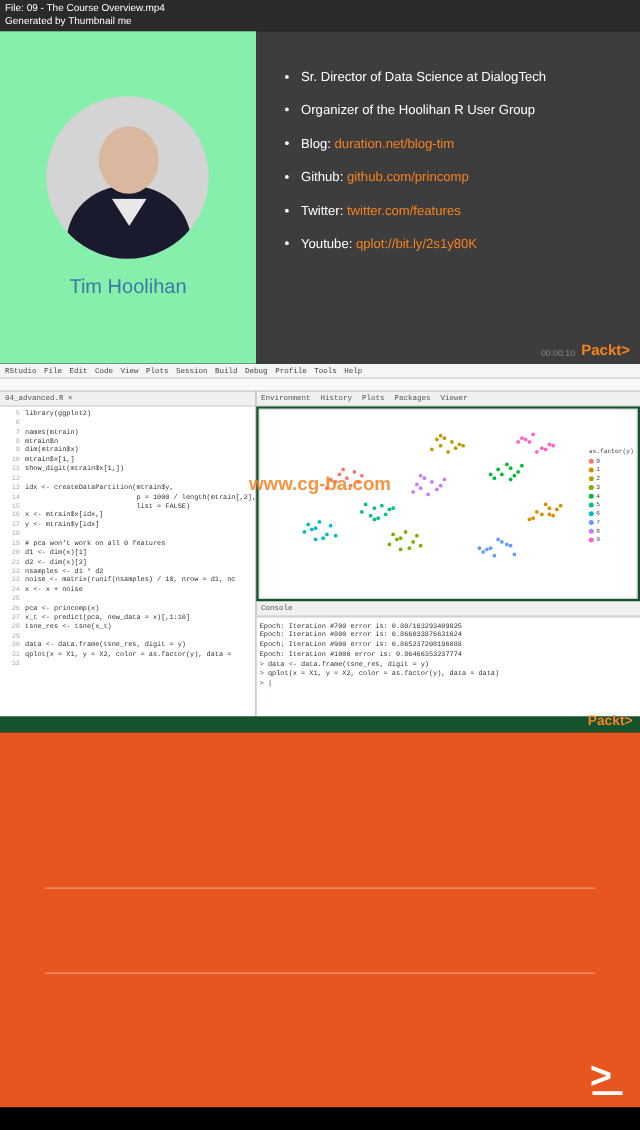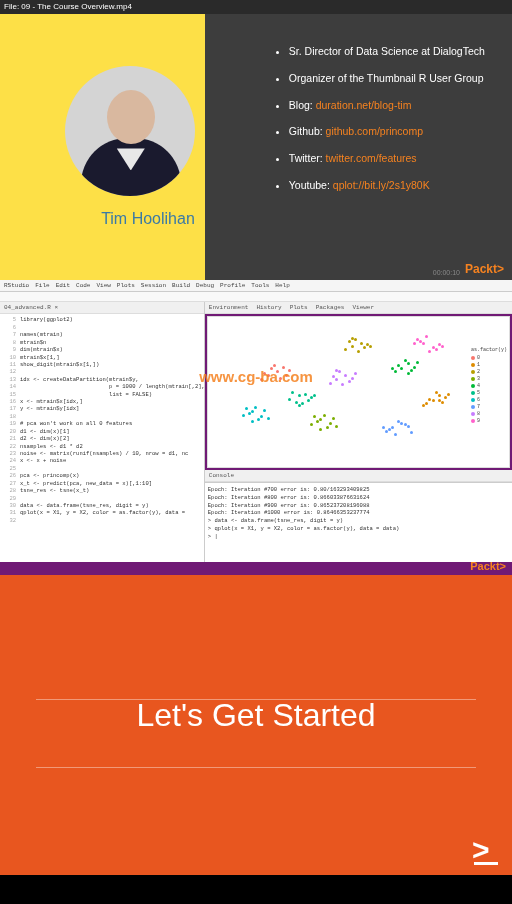--- a/index.html
+++ b/index.html
@@ -4,35 +4,35 @@
 <style>
 * { margin: 0; padding: 0; box-sizing: border-box; }
 body { width: 512px; font-family: Arial, sans-serif; background: #000; }
 .container { width: 512px; }
 
 
 .meta { background: #2a2a2a; color: #fff; font-size: 8px; padding: 2px 4px; line-height: 1.3; font-family: Arial, sans-serif; }
 
 
 .slide1 { display: flex; height: 266px; position: relative; }
-.slide1-left { width: 40%; background: #fde047; display: flex; flex-direction: column; align-items: flex-end; justify-content: center; padding: 10px; }
+.slide1-left { width: 40%; background: #86efac; display: flex; flex-direction: column; align-items: center; justify-content: center; padding: 10px; }
 .avatar-circle { width: 130px; height: 130px; border-radius: 50%; overflow: hidden; background: #d4d4d4; position: relative; }
 .avatar-head { position: absolute; width: 48px; height: 54px; background: #d9b89f; border-radius: 50%; top: 24px; left: 42px; }
 .avatar-body { position: absolute; width: 100px; height: 70px; background: #1a1a2e; bottom: -12px; left: 16px; border-radius: 46px 46px 0 0; }
 .avatar-vneck { position: absolute; width: 28px; height: 22px; background: #e8e8e8; bottom: 26px; left: 52px; clip-path: polygon(0 0, 100% 0, 50% 100%); }
 .name { color: #3b7aa5; font-size: 16px; margin-top: 14px; font-weight: normal; }
 .slide1-right { width: 60%; background: #3d3d3d; color: #fff; padding: 30px 18px; font-size: 10.5px; }
 .slide1-right ul { list-style: disc; padding-left: 18px; }
-.slide1-right li { margin-bottom: 12px; line-height: 1.4; margin-left: 48px; }
+.slide1-right li { margin-bottom: 12px; line-height: 1.4; }
 .link { color: #f58220; }
 .packt1 { position: absolute; bottom: 4px; right: 8px; color: #f58220; font-size: 12px; font-weight: bold; }
 .ts1 { position: absolute; bottom: 4px; right: 52px; color: #888; font-size: 7px; }
 
 
-.slide2 { height: 295px; background: #701a75; position: relative; overflow: hidden; font-family: 'Courier New', monospace; }
+.slide2 { height: 295px; background: #14532d; position: relative; overflow: hidden; font-family: 'Courier New', monospace; }
 .menubar { background: #f5f5f5; font-size: 6px; color: #444; padding: 2px 4px; display: flex; gap: 6px; border-bottom: 1px solid #ccc; }
 .toolbar { background: #f9f9f9; height: 10px; border-bottom: 1px solid #ddd; }
 .rstudio-body { display: flex; height: 260px; }
 .rstudio-left { width: 40%; display: flex; flex-direction: column; border-right: 1px solid #ccc; }
 .rstudio-right { width: 60%; display: flex; flex-direction: column; }
 .pane-tabs { background: #f0f0f0; font-size: 6px; padding: 2px 4px; color: #555; border-bottom: 1px solid #ddd; display: flex; gap: 8px; }
 .code-pane { flex: 1; background: #fff; font-size: 5.5px; color: #333; padding: 2px; line-height: 1.35; white-space: pre; overflow: hidden; }
 .lineno { color: #aaa; display: inline-block; width: 14px; text-align: right; margin-right: 4px; }
 .plot-pane { flex: 1; background: #fff; position: relative; margin: 2px; border: 1px solid #ddd; }
 .plot-area { position: absolute; inset: 8px 40px 14px 12px; }
@@ -53,35 +53,36 @@
 .packt-chev { font-size: 30px; font-weight: bold; line-height: 0.7; }
 .packt-under { width: 24px; height: 3px; background: #fff; margin-top: 2px; margin-left: 2px; }
 </style>
 </head>
 <body>
 
 <div class="container">
 
 <div class="meta">
   <div>File: 09 - The Course Overview.mp4</div>
+  <div>Generated by Thumbnail me</div>
 </div>
 
 <div class="slide1">
   <div class="slide1-left">
     <div class="avatar-circle">
       <div class="avatar-body"></div>
       <div class="avatar-vneck"></div>
       <div class="avatar-head"></div>
     </div>
     <div class="name">Tim Hoolihan</div>
   </div>
   <div class="slide1-right">
     <ul id="bio-list">
           <li>Sr. Director of Data Science at DialogTech</li>
-          <li>Organizer of the Thumbnail R User Group</li>
+          <li>Organizer of the Hoolihan R User Group</li>
           <li>Blog: <span class="link">duration.net/blog-tim</span></li>
           <li>Github: <span class="link">github.com/princomp</span></li>
           <li>Twitter: <span class="link">twitter.com/features</span></li>
           <li>Youtube: <span class="link">qplot://bit.ly/2s1y80K</span></li>
         </ul>
   </div>
   <div class="ts1">00:00:10</div>
   <div class="packt1">Packt&gt;</div>
 </div>
 
@@ -268,21 +269,20 @@
       </div>
       <div class="console-pane" id="console-pane"><div>Epoch: Iteration #700 error is: 0.80/163293409825</div><div>Epoch: Iteration #800 error is: 0.866033876631624</div><div>Epoch: Iteration #900 error is: 0.865237208196088</div><div>Epoch: Iteration #1000 error is: 0.86466353237774</div><div>&gt; data &lt;- data.frame(tsne_res, digit = y)</div><div>&gt; qplot(x = X1, y = X2, color = as.factor(y), data = data)</div><div>&gt; |</div></div>
     </div>
   </div>
   <div class="watermark">www.cg-ba.com</div>
   <div class="packt2">Packt&gt;</div>
 </div>
 
 <div class="slide3">
   <div class="slide3-line"></div>
-  <div class="slide3-title">Let's Get Started</div>
   <div class="slide3-line2"></div>
 
   <div class="packt-logo">
     <div class="packt-chev">&gt;</div>
     <div class="packt-under"></div>
   </div>
 </div>
 
 </div>
 

